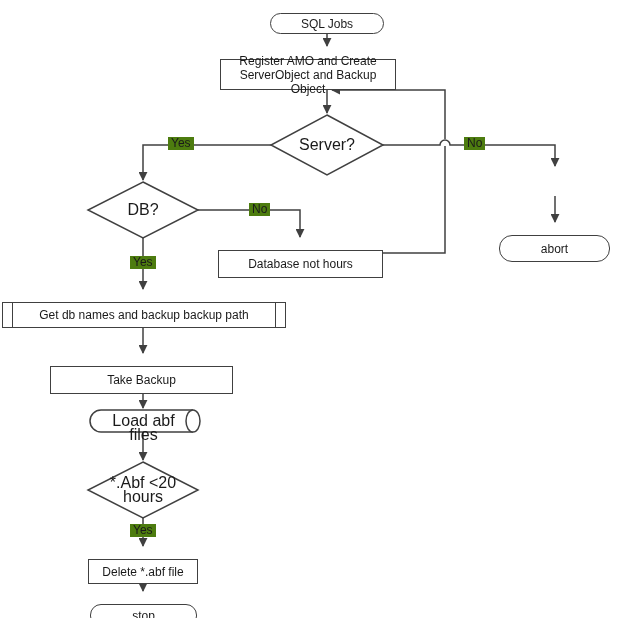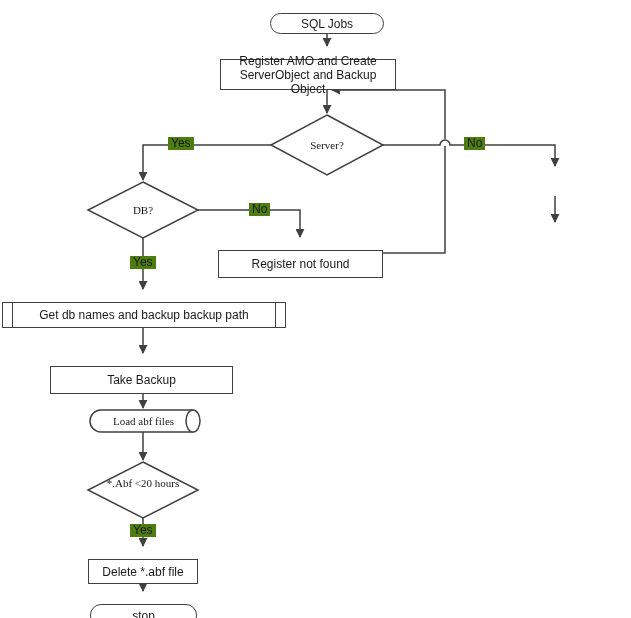--- a/index.html
+++ b/index.html
@@ -25,22 +25,22 @@
     margin-top:11px;
   }
   .terminator{border-radius:12px;}
   .predef::before,.predef::after{
     content:"";position:absolute;top:0;bottom:0;width:0;
     border-left:1.5px solid var(--line);
   }
   .predef::before{left:9px;}
   .predef::after{right:9px;}
   .dtext{
-    position:absolute;z-index:3;color:var(--text);font-size:11px;line-height:14px;
-    text-align:center;pointer-events:none;font-family:Liberation Serif, serif;
+    position:absolute;z-index:3;color:var(--text);font-size:16px;line-height:14px;
+    text-align:center;pointer-events:none;
   }
   .elabel{
     position:absolute;z-index:3;color:var(--text);font-size:12px;line-height:13px;
     background:#4d7c0f;padding:0 3px;text-align:center;
   }
 </style>
 </head>
 <body>
 
 <div class="canvas">
@@ -76,23 +76,26 @@
 
   <div class="node terminator" style="left:270px;top:2px;width:114px;height:21px">
     <span>SQL Jobs</span>
   </div>
 
   <div class="node" style="left:220px;top:48px;width:176px;height:31px">
     <span>Register AMO and Create ServerObject and Backup Object</span>
   </div>
 
 
+  <div class="node terminator" style="left:499px;top:224px;width:111px;height:27px;border-radius:13px">
+    <span>abort</span>
+  </div>
 
   <div class="node" style="left:218px;top:239px;width:165px;height:28px">
-    <span>Register not found</span>
+    <span>Database not hours</span>
   </div>
 
   <div class="node predef" style="left:2px;top:291px;width:284px;height:26px">
     <span>Get db names and backup backup path</span>
   </div>
 
   <div class="node" style="left:50px;top:355px;width:183px;height:28px">
     <span>Take Backup</span>
   </div>
 

